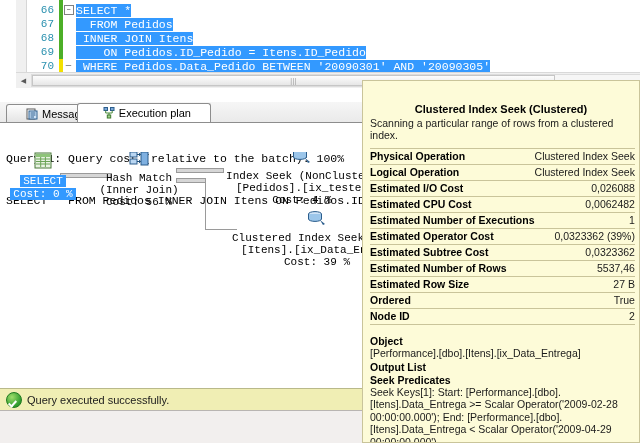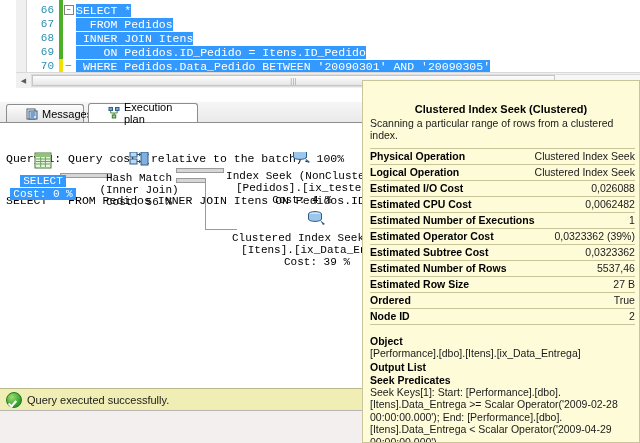--- a/index.html
+++ b/index.html
@@ -258,21 +258,21 @@
             <rect x="1" y="1" width="8" height="10" fill="#ffffff" stroke="#5a5a5a"></rect>
             <rect x="3" y="3" width="8" height="8" fill="#cfe3f7" stroke="#2b5d8c"></rect>
             <line x1="4.5" y1="5" x2="9.5" y2="5" stroke="#2b5d8c"></line>
             <line x1="4.5" y1="7" x2="9.5" y2="7" stroke="#2b5d8c"></line>
             <line x1="4.5" y1="9" x2="8" y2="9" stroke="#2b5d8c"></line>
           </svg>
         </span>
         <span>Messages</span>
       </div>
 
-      <div class="tab active" style="left:88px;width:110px;">
+      <div class="tab active" style="left:77px;width:134px;justify-content:flex-end;">
         <span class="tab-ico">
           <svg width="12" height="12" viewBox="0 0 12 12">
             <rect x="1" y="0.5" width="3.5" height="3" fill="#7aa7d8" stroke="#2b5d8c"></rect>
             <rect x="7.5" y="0.5" width="3.5" height="3" fill="#7aa7d8" stroke="#2b5d8c"></rect>
             <line x1="2.7" y1="3.5" x2="2.7" y2="6" stroke="#4a8a3a" stroke-width="1"></line>
             <line x1="9.2" y1="3.5" x2="9.2" y2="6" stroke="#4a8a3a" stroke-width="1"></line>
             <line x1="2.7" y1="6" x2="9.2" y2="6" stroke="#4a8a3a" stroke-width="1"></line>
             <line x1="6" y1="6" x2="6" y2="8" stroke="#4a8a3a" stroke-width="1"></line>
             <rect x="4.3" y="8" width="3.4" height="3" fill="#9fd18a" stroke="#3f7a2f"></rect>
           </svg>

